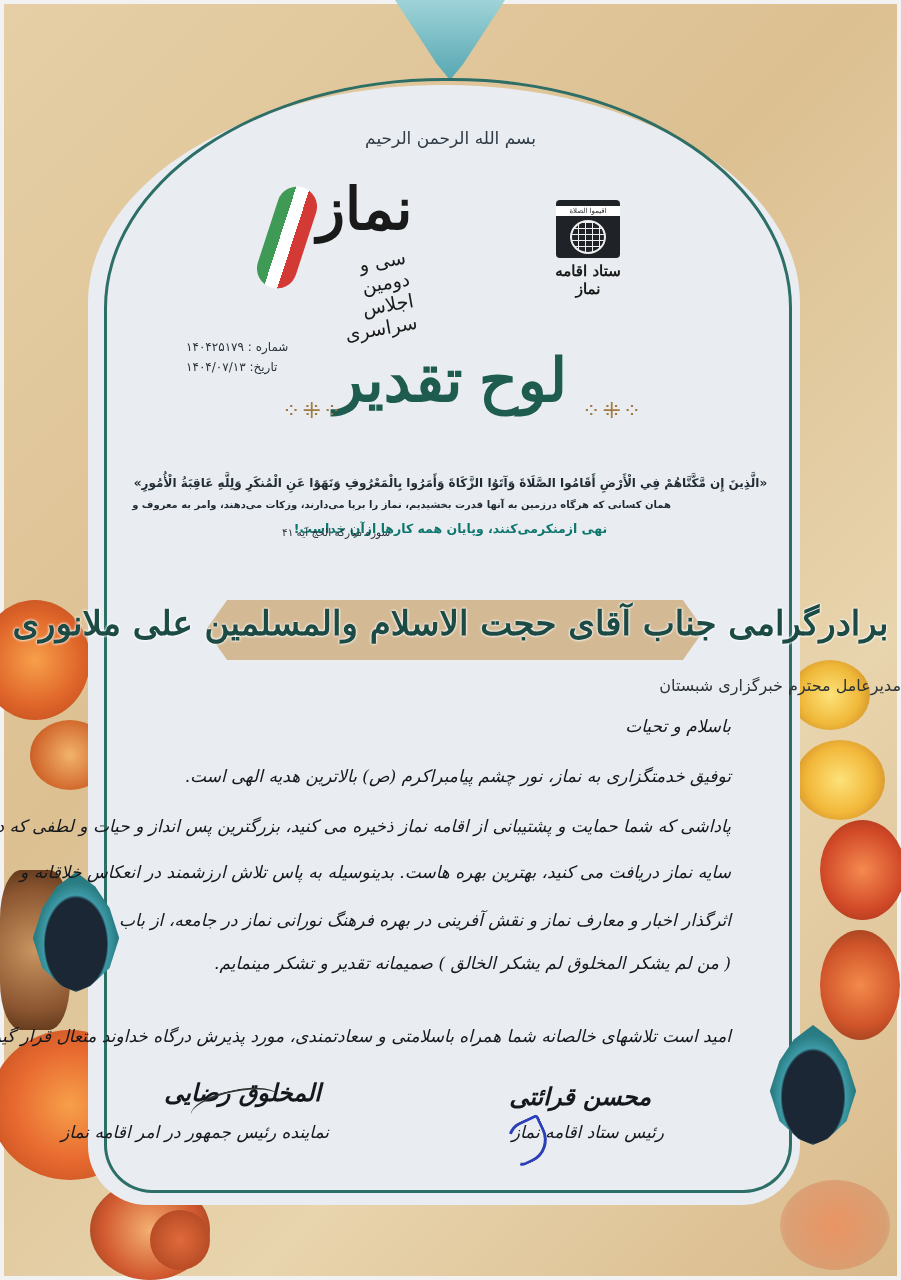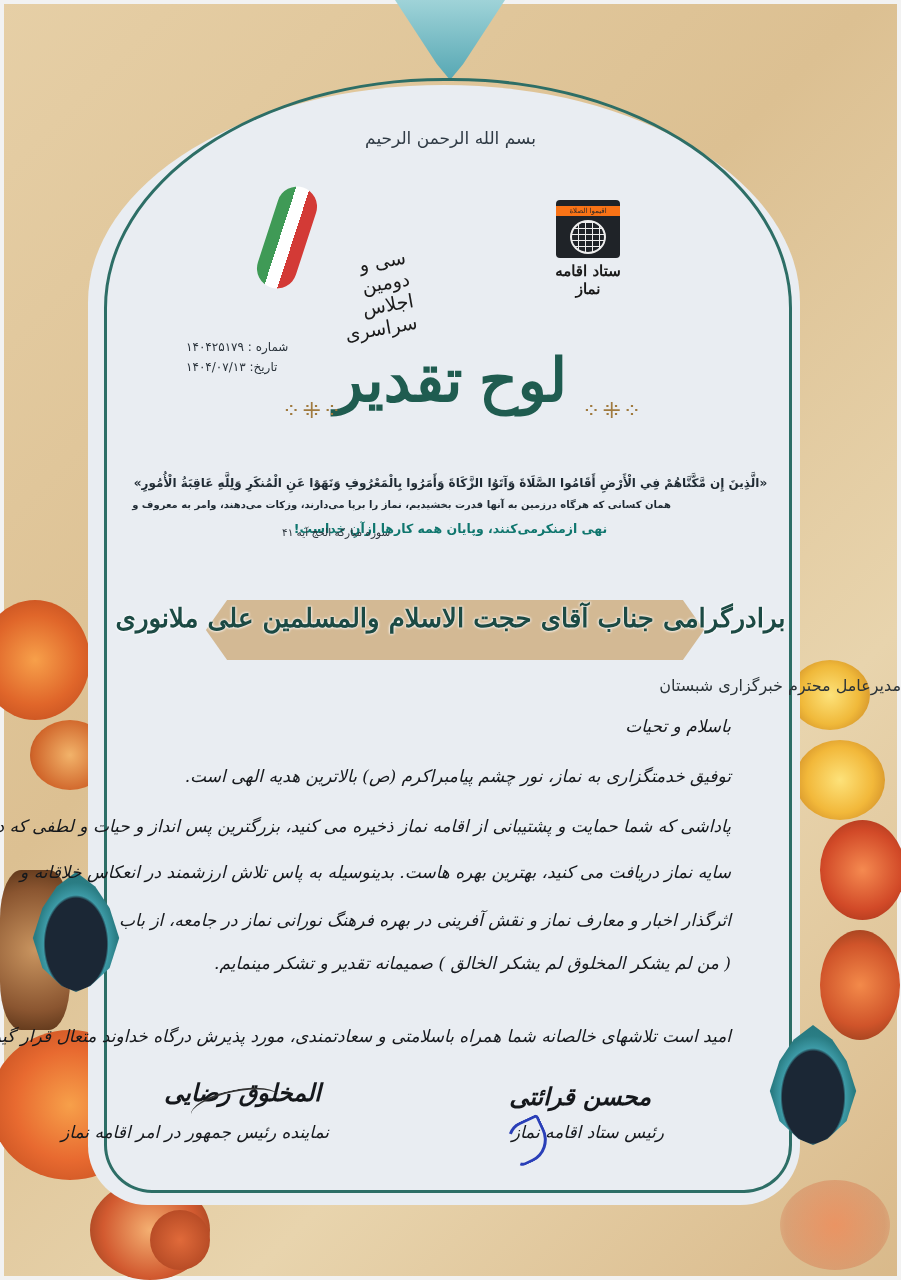--- a/index.html
+++ b/index.html
@@ -46,42 +46,42 @@
 
   
   .logo-left{position:absolute;left:262px;top:175px;width:150px;height:130px;}
   .flag{position:absolute;left:5px;top:10px;width:40px;height:105px;border-radius:20px;transform:rotate(18deg);
     background:linear-gradient(90deg,#3f9a56 0 33%,#ffffff 33% 66%,#d33a36 66% 100%);}
   .namaz-word{position:absolute;left:55px;top:0;font-family:"DejaVu Serif",serif;font-size:58px;font-weight:bold;color:#1a1a1a;direction:rtl;}
   .namaz-sub{position:absolute;left:60px;top:78px;font-family:"DejaVu Serif",serif;font-size:19px;color:#1a1a1a;direction:rtl;transform:rotate(-10deg);}
 
   .logo-right{position:absolute;left:553px;top:200px;width:70px;height:90px;text-align:center;}
   .kaaba{width:64px;height:58px;margin:0 auto;background:#1f2328;border-radius:4px;position:relative;}
-  .kaaba-band{position:absolute;left:0;top:6px;width:64px;height:10px;background:#f97316;color:#1f2328;font-size:7px;line-height:10px;direction:rtl;}
+  .kaaba-band{position:absolute;left:0;top:6px;width:64px;height:10px;background:#ffffff;color:#1f2328;font-size:7px;line-height:10px;direction:rtl;}
   .globe{position:absolute;left:14px;top:20px;width:36px;height:34px;border-radius:50%;border:2px solid #eee;box-sizing:border-box;
     background:repeating-linear-gradient(0deg,transparent 0 5px,#eee 5px 6px),repeating-linear-gradient(90deg,transparent 0 6px,#eee 6px 7px);}
   .org-name{font-family:"DejaVu Serif",serif;font-size:15px;font-weight:bold;color:#1a1a1a;margin-top:4px;direction:rtl;}
 
   .ref{font-size:12px;color:#2a333b;}
   .ref-num{left:186px;top:340px;}
   .ref-date{left:186px;top:360px;}
 
   .title{left:0;width:901px;top:345px;text-align:center;font-family:Liberation Sans, sans-serif;font-size:60px;font-weight:bold;color:#1f5c50;}
   .dots{position:absolute;font-size:22px;color:#a07a3e;letter-spacing:2px;}
   .dots-l{left:282px;top:398px;}
   .dots-r{left:582px;top:398px;}
 
   .ayah{left:0;width:901px;top:476px;text-align:center;font-size:12px;color:#1f2a33;font-weight:bold;}
   .trans1{left:0;width:803px;top:499px;text-align:center;font-size:10px;color:#1f2a33;font-weight:bold;}
   .trans2{left:0;width:901px;top:521px;text-align:center;font-size:12.5px;color:#0f766e;font-weight:bold;}
   .surah{left:282px;top:526px;font-size:10.5px;color:#2a333b;font-weight:normal;}
 
   .banner{position:absolute;left:190px;top:600px;width:530px;height:60px;
     background:#d3b994;clip-path:polygon(3% 50%,7% 0,93% 0,97% 50%,93% 100%,7% 100%);}
-  .recipient{left:0;width:901px;top:603px;text-align:center;font-family:"DejaVu Serif",serif;font-size:26px;font-weight:bold;color:#1c4a44;
+  .recipient{left:0;width:901px;top:603px;text-align:center;font-family:"DejaVu Serif",serif;font-size:34px;font-weight:bold;color:#1c4a44;
     text-shadow:0 0 3px #fff,0 0 3px #fff;}
   .position{left:0;width:901px;top:676px;text-align:right;font-size:16px;color:#2b3338;}
 
   .hand{font-family:"DejaVu Serif",serif;font-style:italic;color:#15181c;font-size:17px;}
   .l0{right:170px;top:716px;}
   .l1{right:170px;top:766px;}
   .l2{right:170px;top:816px;}
   .l3{right:170px;top:862px;}
   .l4{right:170px;top:910px;}
   .l5{right:170px;top:953px;}
@@ -118,20 +118,21 @@
 <div class="panel"></div>
 <div class="inner-border"></div>
 
 <div class="medal medal-left"></div>
 <div class="medal medal-right"></div>
 
 <div class="t basmala">بسم الله الرحمن الرحیم</div>
 
 <div class="logo-left">
   <div class="flag"></div>
+  <div class="namaz-word">نماز</div>
   <div class="namaz-sub">سی و دومین اجلاس سراسری</div>
 </div>
 
 <div class="logo-right">
   <div class="kaaba">
     <div class="kaaba-band">اقیموا الصلاة</div>
     <div class="globe"></div>
   </div>
   <div class="org-name">ستاد اقامه نماز</div>
 </div>

